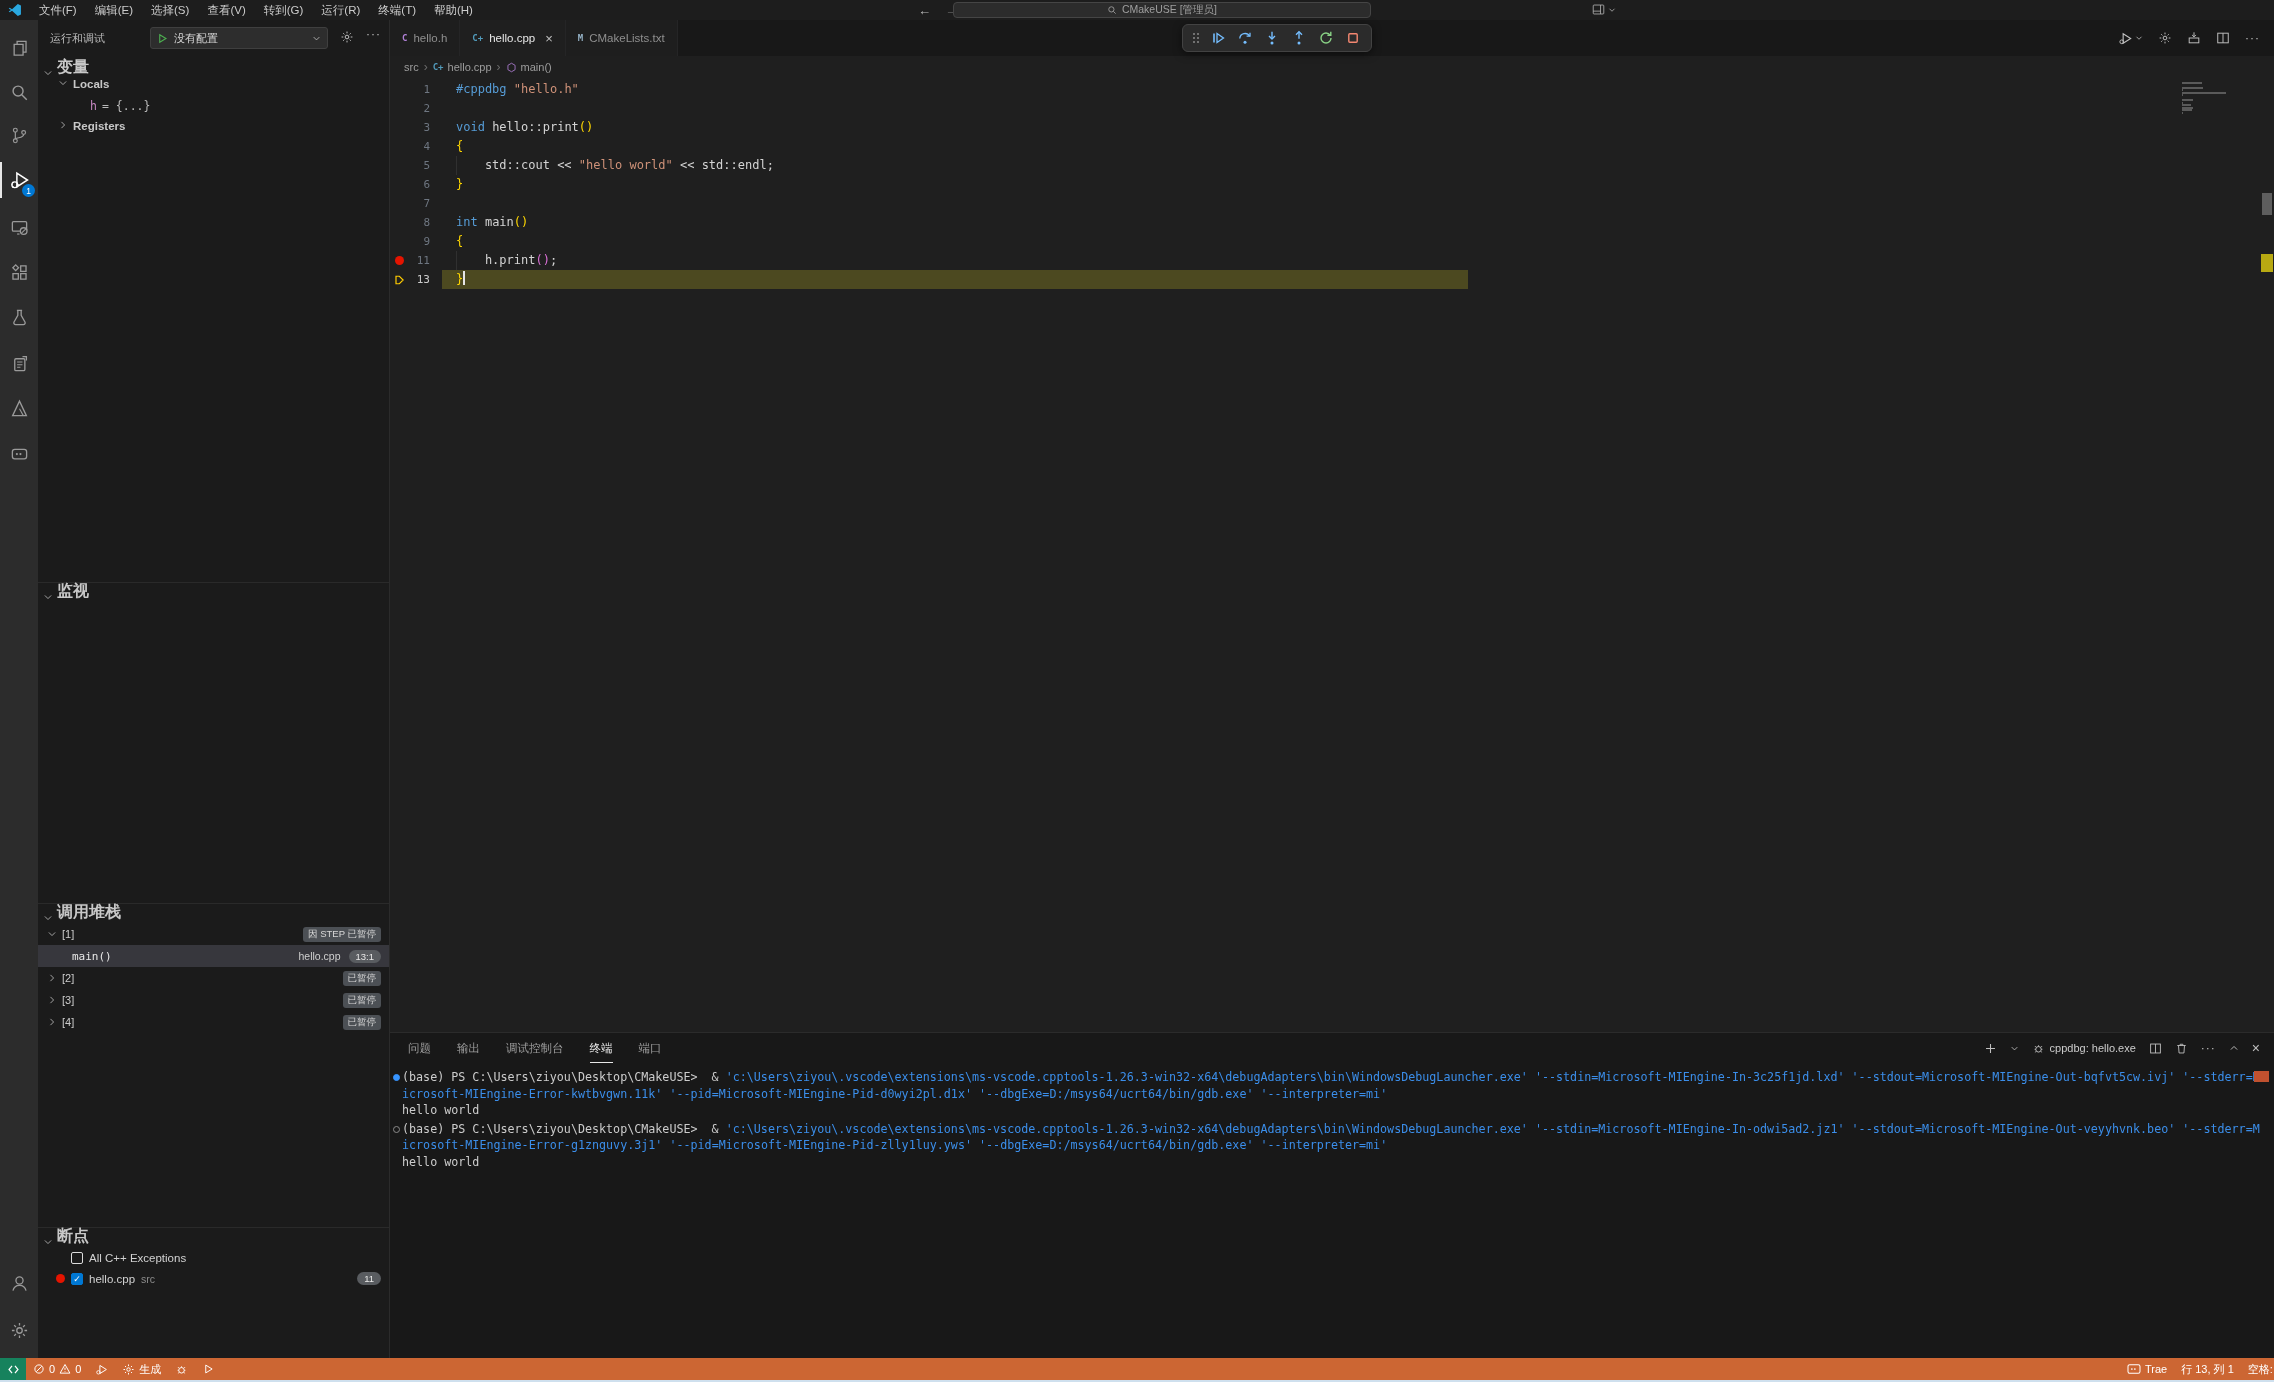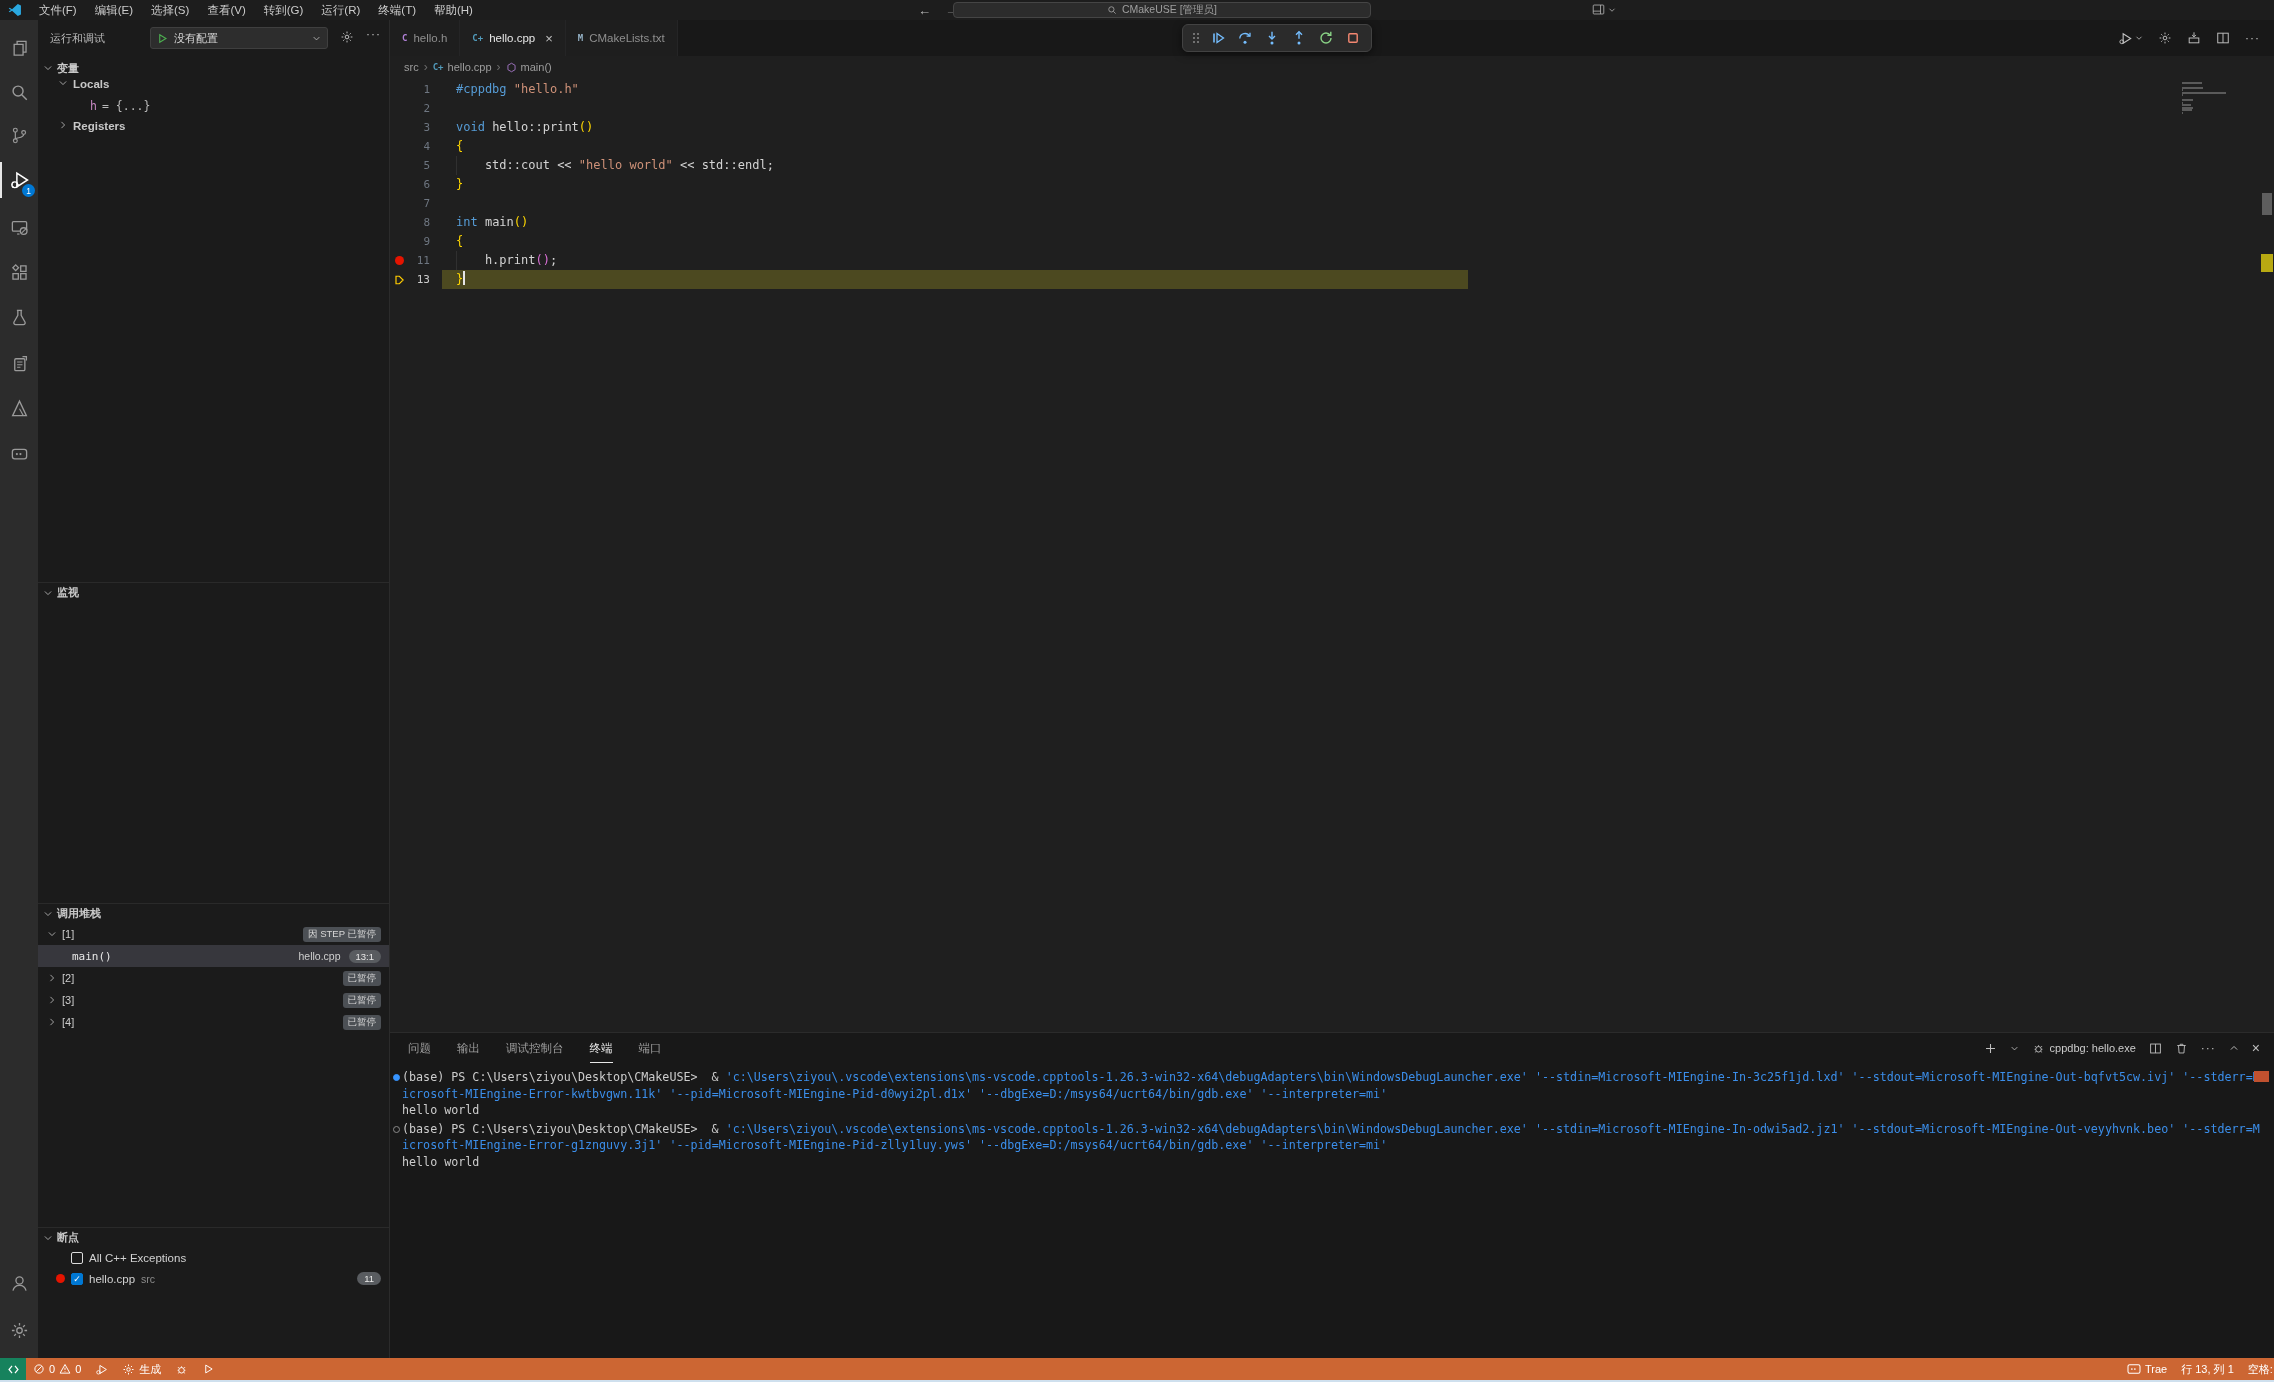--- a/index.html
+++ b/index.html
@@ -27,21 +27,21 @@
 
   
   .sidebar { position:absolute; left:38px; top:20px; width:352px; height:1338px; background:#1b1b1b; border-right:1px solid #2b2b2b; z-index:10; font-size:11.5px; }
   .sb-toolbar { position:absolute; left:0; top:0; width:100%; height:36px; display:flex; align-items:center; }
   .sb-title { margin-left:12px; font-size:11px; color:#bbbbbb; }
   .cfg-dd { position:absolute; left:112px; top:7px; width:178px; height:22px; background:#2d2d2d; border:1px solid #3f3f3f; border-radius:3px;
             display:flex; align-items:center; gap:6px; padding:0 6px; color:#d6d6d6; }
   .cfg-dd .lbl { flex:1; font-size:11px; }
   .sb-tb-ico { position:absolute; top:10px; color:#c5c5c5; }
   .sec { position:absolute; left:0; width:100%; }
-  .sec-head { height:20px; display:flex; align-items:center; gap:4px; padding-left:5px; font-weight:bold; font-size:11px; color:#c8c8c8; border-top:1px solid #2a2a2a; }
+  .sec-head { height:20px; display:flex; align-items:flex-end; gap:4px; padding-left:5px; font-weight:bold; font-size:16px; color:#c8c8c8; border-top:1px solid #2a2a2a; }
   .chev { color:#b5b5b5; }
   .tree-row { height:21px; display:flex; align-items:flex-start; gap:5px; color:#c8c8c8; }
   .bold { font-weight:bold; }
   .mono { font-family:"DejaVu Sans Mono",monospace; }
   .var-name { color:#c586c0; }
   .var-val { color:#b9b9b9; }
   .cs-row { height:22px; display:flex; align-items:center; gap:5px; padding-left:9px; padding-right:8px; }
   .cs-label { flex:1; font-size:11px; }
   .badge { background:#4c5055; color:#d8d8d8; font-size:9.5px; padding:1px 5px; border-radius:3px; white-space:nowrap; }
   .cs-frame { height:22px; display:flex; align-items:center; padding-left:34px; padding-right:8px; gap:8px; }

